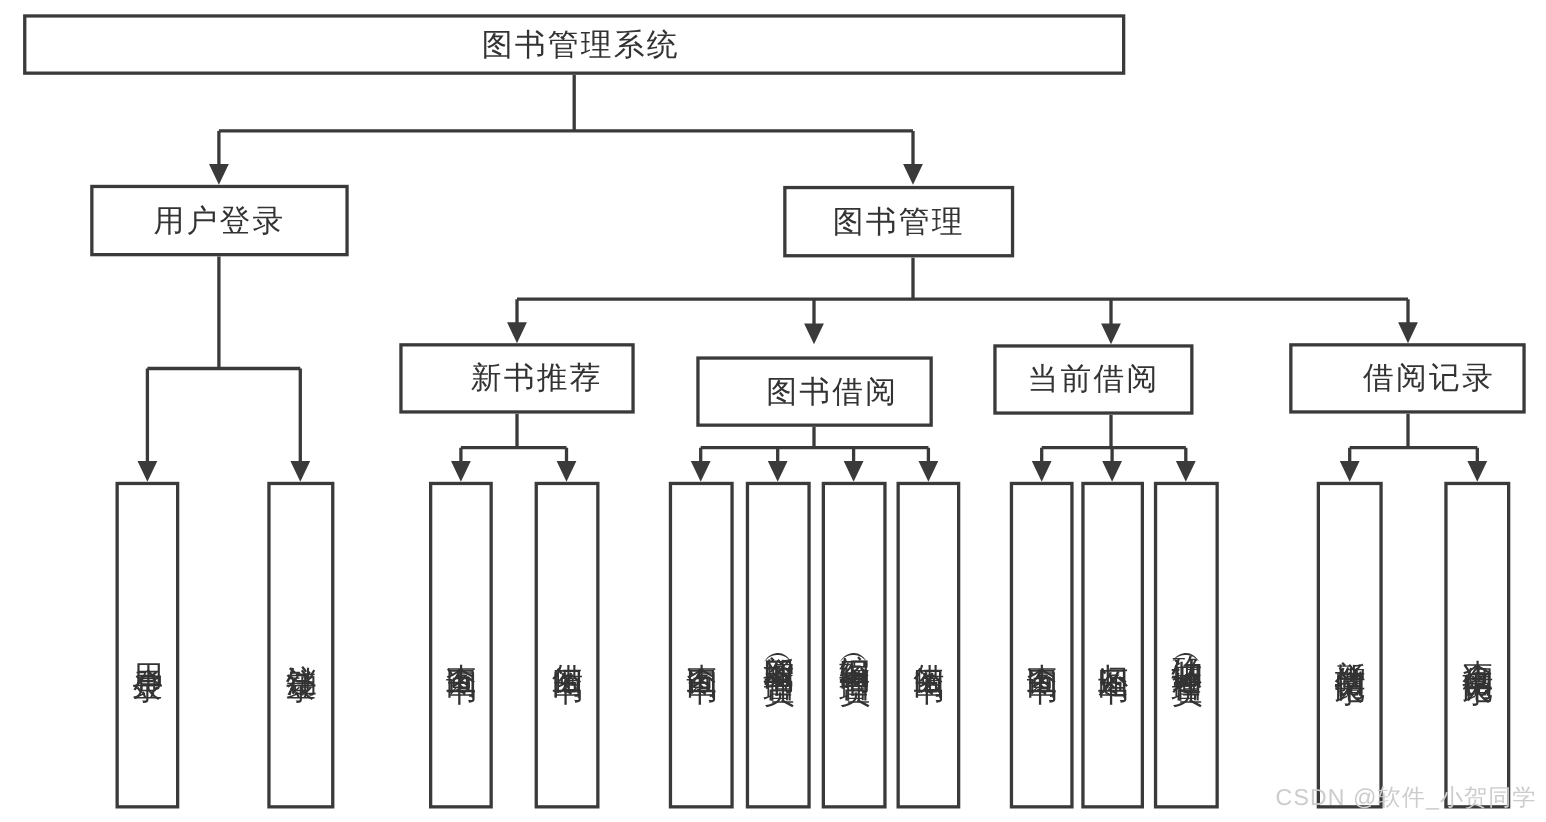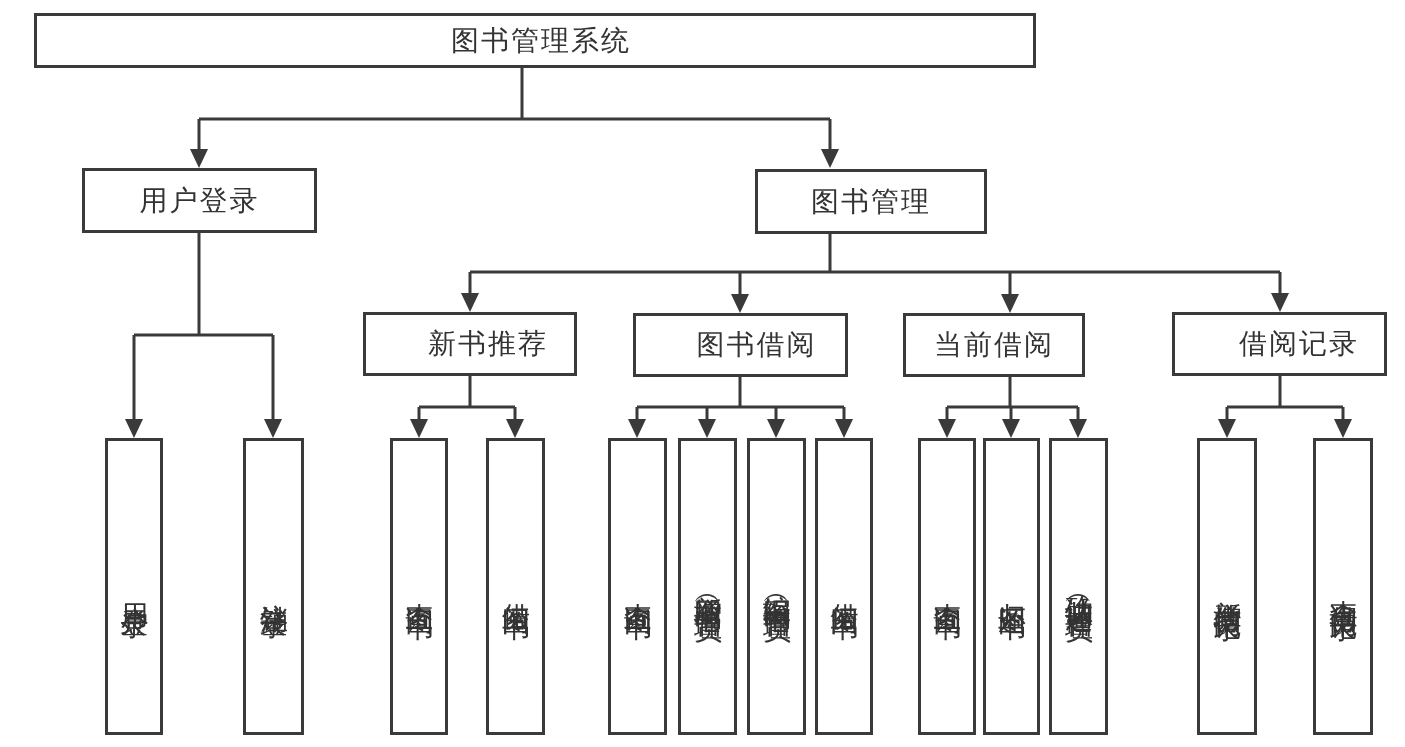--- a/index.html
+++ b/index.html
@@ -34,25 +34,25 @@
     letter-spacing: 2px;
     line-height: 1;
     z-index: 2;
   }
   .box.leaf span {
     writing-mode: vertical-rl;
     text-orientation: mixed;
     letter-spacing: 3px;
   }
   
-  .n-root          { left: 34px;   top: 13px;  width: 1002px; height: 55px; padding-left: 12px; }
+  .n-root          { left: 21px;   top: 13px;  width: 1002px; height: 55px; padding-left: 12px; }
   .n-user-login    { left: 82px;   top: 168px; width: 235px;  height: 65px; }
-  .n-book-mgmt     { left: 712px;  top: 169px; width: 232px;  height: 65px; margin-left: 43px; }
+  .n-book-mgmt     { left: 712px;  top: 169px; width: 210px;  height: 65px; }
   .n-new-book      { left: 363px;  top: 312px; width: 214px;  height: 64px; padding-left: 36px; }
-  .n-book-borrow   { left: 633px;  top: 313px; width: 215px;  height: 64px; padding-left: 32px; }
+  .n-book-borrow   { left: 633px;  top: 324px; width: 215px;  height: 64px; padding-left: 32px; }
   .n-cur-borrow    { left: 903px;  top: 313px; width: 182px;  height: 64px; }
   .n-borrow-rec    { left: 1172px; top: 312px; width: 215px;  height: 64px; padding-left: 39px; }
   .leaf { top: 438px; height: 297px; }
   .l-a1 { left: 105px;  width: 58px; }
   .l-a2 { left: 243px;  width: 61px; }
   .l-b1 { left: 390px;  width: 58px; }
   .l-b2 { left: 486px;  width: 59px; }
   .l-c1 { left: 608px;  width: 59px; }
   .l-c2 { left: 678px;  width: 59px; }
   .l-c3 { left: 747px;  width: 59px; }
@@ -168,14 +168,15 @@
     <span>确认归还（管理员）</span>
   </div>
 
   <div class="box leaf l-e1">
     <span>新增借阅记录</span>
   </div>
   <div class="box leaf l-e2">
     <span>查询借阅记录</span>
   </div>
 
+  <div id="watermark">CSDN @软件_小贺同学</div>
 
 </div>
 
 </body></html>

